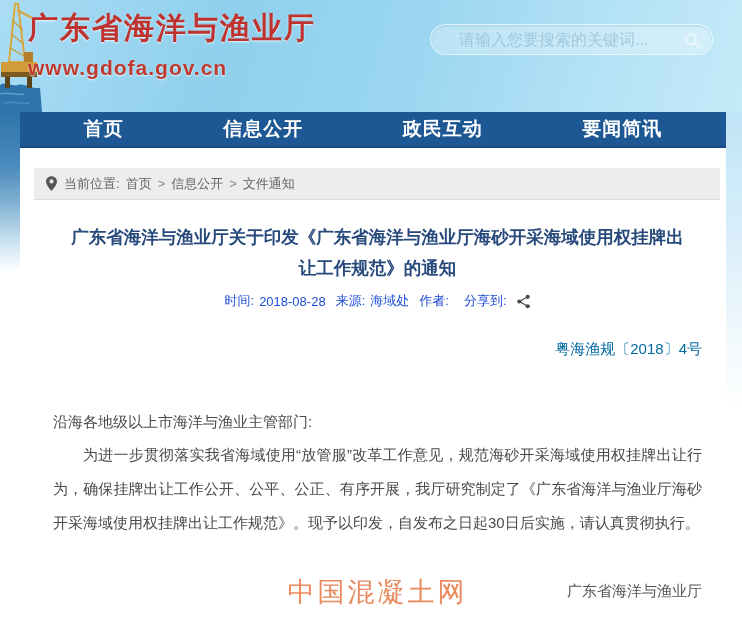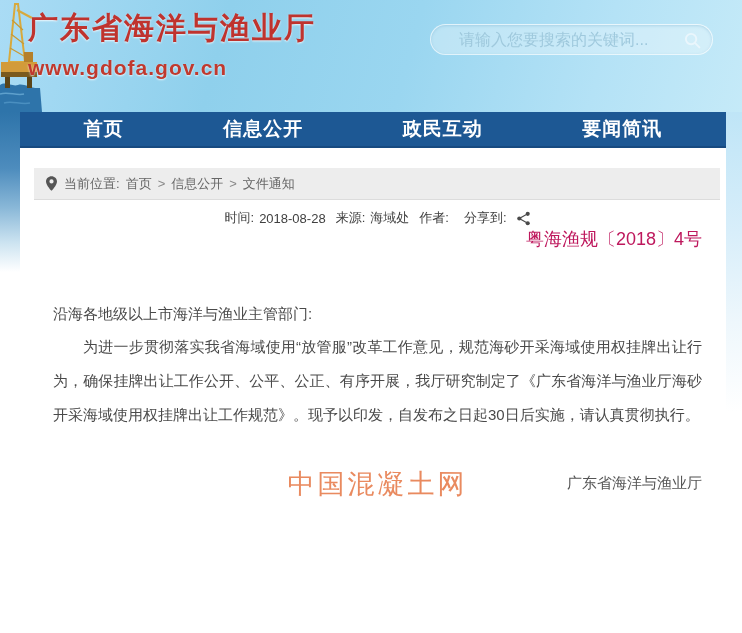--- a/index.html
+++ b/index.html
@@ -42,26 +42,26 @@
     display:flex; align-items:center; padding:0 12px; color:#666; font-size:13px; }
   .breadcrumb .pin { line-height:0; margin-right:7px; }
   .crumb { cursor:pointer; }
   .crumb-sep { margin:0 6px; color:#888; }
   .bc-label { margin-right:6px; }
 
   .article { padding:0 24px 0 33px; }
   .article-title { margin-top:22px; padding:0 12px; text-align:center; color:#27497b;
     font-size:17.5px; font-weight:bold; line-height:1.75; }
   .article-meta { margin-top:9px; display:flex; justify-content:center; align-items:center;
-    color:#404040; font-size:13px; }
+    color:#1d4ed8; font-size:13px; }
   .article-meta .m-lab { margin-left:10px; margin-right:5px; }
   .article-meta .m-lab:first-child { margin-left:0; }
   .share-icon { margin-left:4px; line-height:0; cursor:pointer; }
 
-  .doc-number { text-align:right; color:#be185d; font-size:18px; }
+  .doc-number { margin-top:30px; text-align:right; color:#0369a1; font-size:15px; }
   .salutation { margin-top:54px; color:#4a4a4a; font-size:15px; }
   .paragraph { margin-top:6px; color:#4a4a4a; font-size:15px; line-height:34px;
     text-indent:2em; text-align:justify; }
 
   .closing { position:relative; height:85px; margin-top:12px; }
   .watermark { position:absolute; left:0; right:0; top:22px; text-align:center;
     font-size:27px; color:#e98a5f; letter-spacing:3px; }
   .sig-name { position:absolute; right:0; top:30px; font-size:15px; color:#555555; }
   .sig-date { position:absolute; right:0; top:62px; font-size:15px; color:#555555; }
 </style>
@@ -119,20 +119,21 @@
       </span>
       <span class="bc-label">当前位置:</span>
       <span class="crumb">首页</span>
       <span class="crumb-sep">&gt;</span>
       <span class="crumb">信息公开</span>
       <span class="crumb-sep">&gt;</span>
       <span class="crumb">文件通知</span>
     </div>
 
     <div class="article">
+      <div class="article-title">广东省海洋与渔业厅关于印发《广东省海洋与渔业厅海砂开采海域使用权挂牌出让工作规范》的通知</div>
 
       <div class="article-meta">
         <span class="m-lab">时间:</span>
         <span>2018-08-28</span>
         <span class="m-lab">来源:</span>
         <span>海域处</span>
         <span class="m-lab">作者:</span>
         <span class="m-lab">分享到:</span>
         <span class="share-icon">
           <svg width="15" height="15" viewBox="0 0 16 16">

